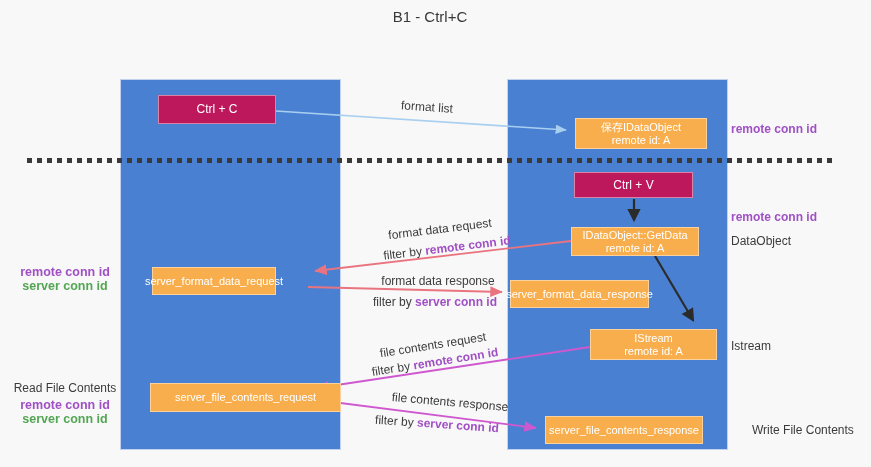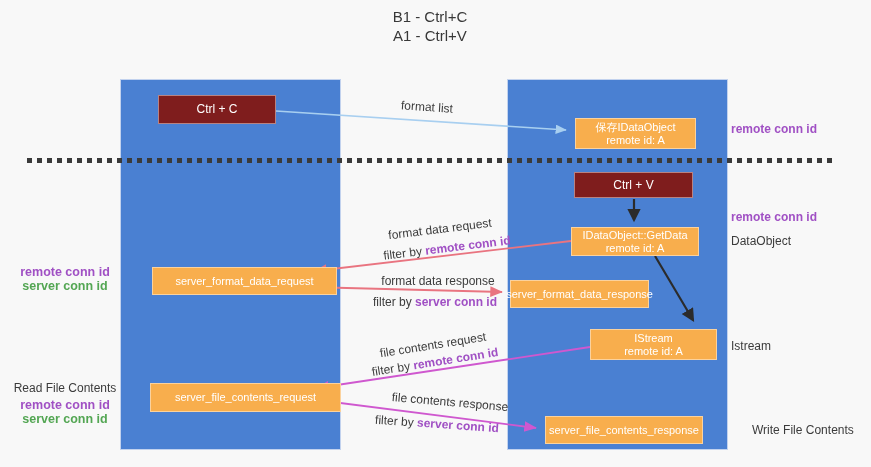--- a/index.html
+++ b/index.html
@@ -6,37 +6,36 @@
   #stage{position:relative;width:871px;height:467px;background:#f8f8f8;overflow:hidden;
          font-family:"Liberation Sans",sans-serif;color:#3b3b3b;}
   .abs{position:absolute;}
   .center{text-align:center;}
   .title{font-size:15px;line-height:19px;color:#383838;}
   .colhead{font-size:12px;line-height:14px;color:#6d28d9;margin-top:39px;}
   .column{background:#4a80d2;border:1px solid #c2d2ee;box-sizing:border-box;}
   .node{box-sizing:border-box;display:flex;flex-direction:column;align-items:center;justify-content:center;
         color:#ffffff;font-size:11px;line-height:13px;text-align:center;}
   .node span{display:block;}
-  .green{background:#7f1d1d;border:1px solid rgba(255,255,255,.45);font-size:12px;}
+  .green{background:#be185d;border:1px solid rgba(255,255,255,.45);font-size:12px;}
   .orange{background:#f8ae4d;border:1px solid rgba(255,255,255,.45);}
   .sidelabel{font-size:12px;line-height:14px;color:#3b3b3b;white-space:nowrap;}
   .purple{color:#a050c4;font-weight:bold;}
   .greentxt{color:#53a653;font-weight:bold;}
   .arrowlabel{font-size:12px;line-height:14px;color:#3c3c3c;white-space:nowrap;}
   .dashed{height:5px;background:repeating-linear-gradient(to right,#3a3a3a 0 5px,transparent 5px 10px);}
   svg{position:absolute;left:0;top:0;}
 </style>
 </head>
 <body>
 
 <div id="stage">
 
   <div class="abs center title" style="left:330px;top:7px;width:200px;">
     <div>B1 - Ctrl+C</div>
-    <div>A1 - Ctrl+V</div>
   </div>
 
   <div class="abs center colhead" style="left:155px;top:50px;width:120px;">
     <div>B1</div>
   </div>
   <div class="abs center colhead" style="left:557px;top:50px;width:120px;">
     <div>A1</div>
     <div>remote</div>
   </div>
 
@@ -66,35 +65,35 @@
     <line x1="590" y1="347" x2="317" y2="388" stroke="#cf58cf" stroke-width="1.8" marker-end="url(#am)"></line>
     <line x1="309" y1="399" x2="536" y2="428" stroke="#cf58cf" stroke-width="1.8" marker-end="url(#am)"></line>
   </svg>
 
   <div class="abs dashed" style="left:27px;top:158px;width:806px;"></div>
 
   <div class="abs node green" style="left:158px;top:95px;width:118px;height:29px;">
     <span>Ctrl + C</span>
   </div>
 
-  <div class="abs node orange" style="left:575px;top:118px;width:121px;height:31px;">
+  <div class="abs node orange" style="left:575px;top:118px;width:132px;height:31px;">
     <span>保存IDataObject</span>
     <span>remote id: A</span>
   </div>
 
   <div class="abs node green" style="left:574px;top:172px;width:119px;height:26px;">
     <span>Ctrl + V</span>
   </div>
 
   <div class="abs node orange" style="left:571px;top:227px;width:128px;height:29px;text-align:right;">
     <span>IDataObject::GetData</span>
     <span>remote id: A</span>
   </div>
 
-  <div class="abs node orange" style="left:152px;top:267px;width:185px;height:28px;text-align:center;">
+  <div class="abs node orange" style="left:152px;top:267px;width:124px;height:28px;text-align:center;">
     <span>server_format_data_request</span>
   </div>
 
   <div class="abs node orange" style="left:510px;top:280px;width:139px;height:28px;">
     <span>server_format_data_response</span>
   </div>
 
   <div class="abs node orange" style="left:590px;top:329px;width:127px;height:31px;">
     <span>IStream</span>
     <span>remote id: A</span>

